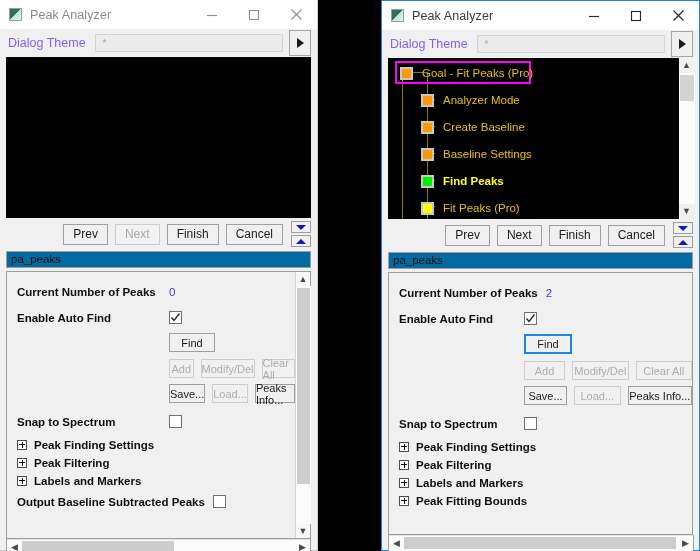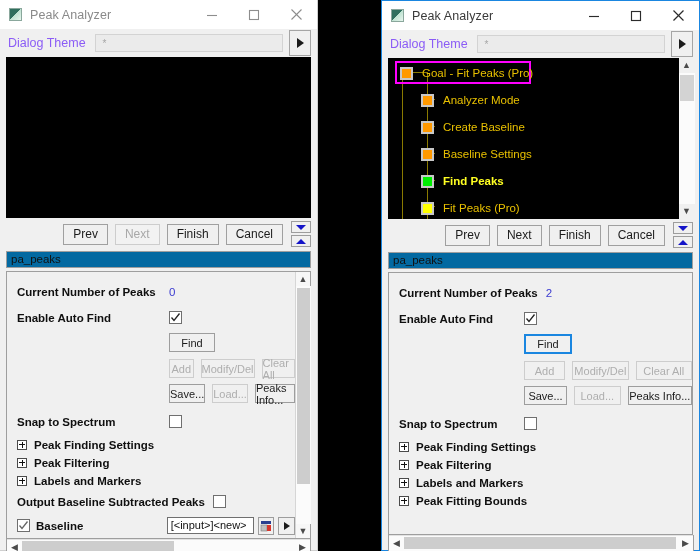--- a/index.html
+++ b/index.html
@@ -240,39 +240,20 @@
         <div class="grp" style="margin-bottom:3px;">
           <div class="plus"></div>
           <div class="slabel">Labels and Markers</div>
         </div>
 
         <div class="srow" style="margin-bottom:5px;">
           <div class="slabel" style="margin-right:8px;">Output Baseline Subtracted Peaks</div>
           <div class="cb"></div>
         </div>
 
-        <div class="srow" style="margin-bottom:7px;">
-          <div class="cb" style="margin-right:6px;">
-            <svg width="11" height="11">
-                <polyline points="1.5,5.5 4,8.5 9.5,1.5" stroke="#666" stroke-width="1.3" fill="none"></polyline>
-              </svg>
-          </div>
-          <div class="slabel" style="width:135px;">Baseline</div>
-          <div class="txtin" style="width:90px;">[&lt;input&gt;]&lt;new&gt;</div>
-          <div class="minibtn" style="margin-left:4px;">
-            <svg width="12" height="12">
-                <rect x="1" y="1" width="10" height="3" fill="#2a3f8f"></rect>
-                <rect x="1" y="5" width="6" height="6" fill="#bfbfbf" stroke="#7a7a7a" stroke-width=".6"></rect>
-                <polygon points="7,5 11,5 11,11 7,11" fill="#d8342a"></polygon>
-              </svg>
-          </div>
-          <div class="minibtn" style="margin-left:4px;">
-            <div class="tri-r"></div>
-          </div>
-        </div>
 
       </div>
 
       <div class="vsb">
         <div class="vsb-btn">
             <span class="chev">▲</span>
           </div>
         <div class="vsb-track">
           <div class="vsb-thumb" style="top:2px;height:196px;"></div>
         </div>

